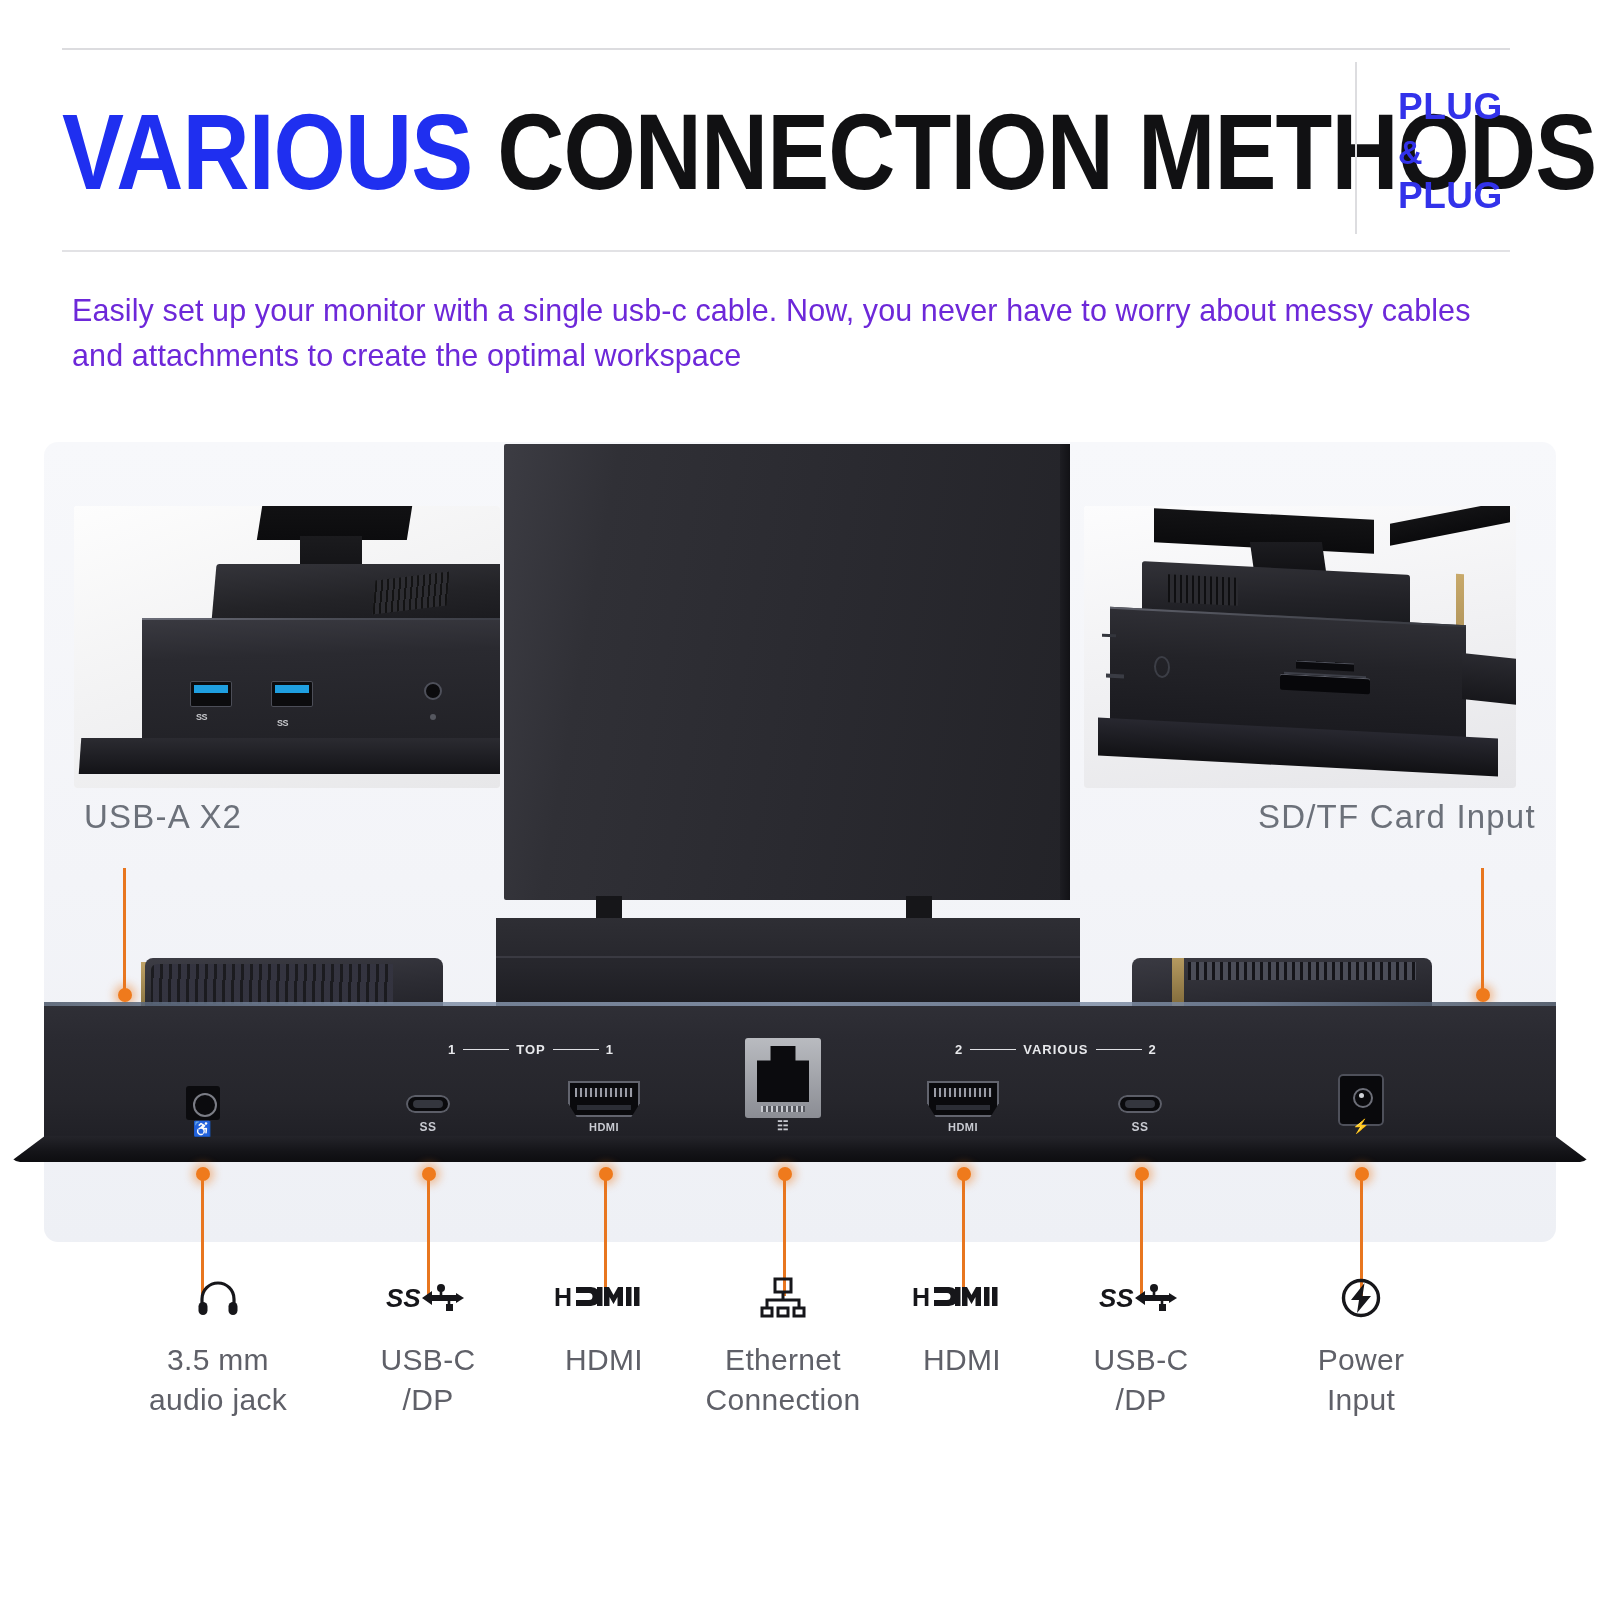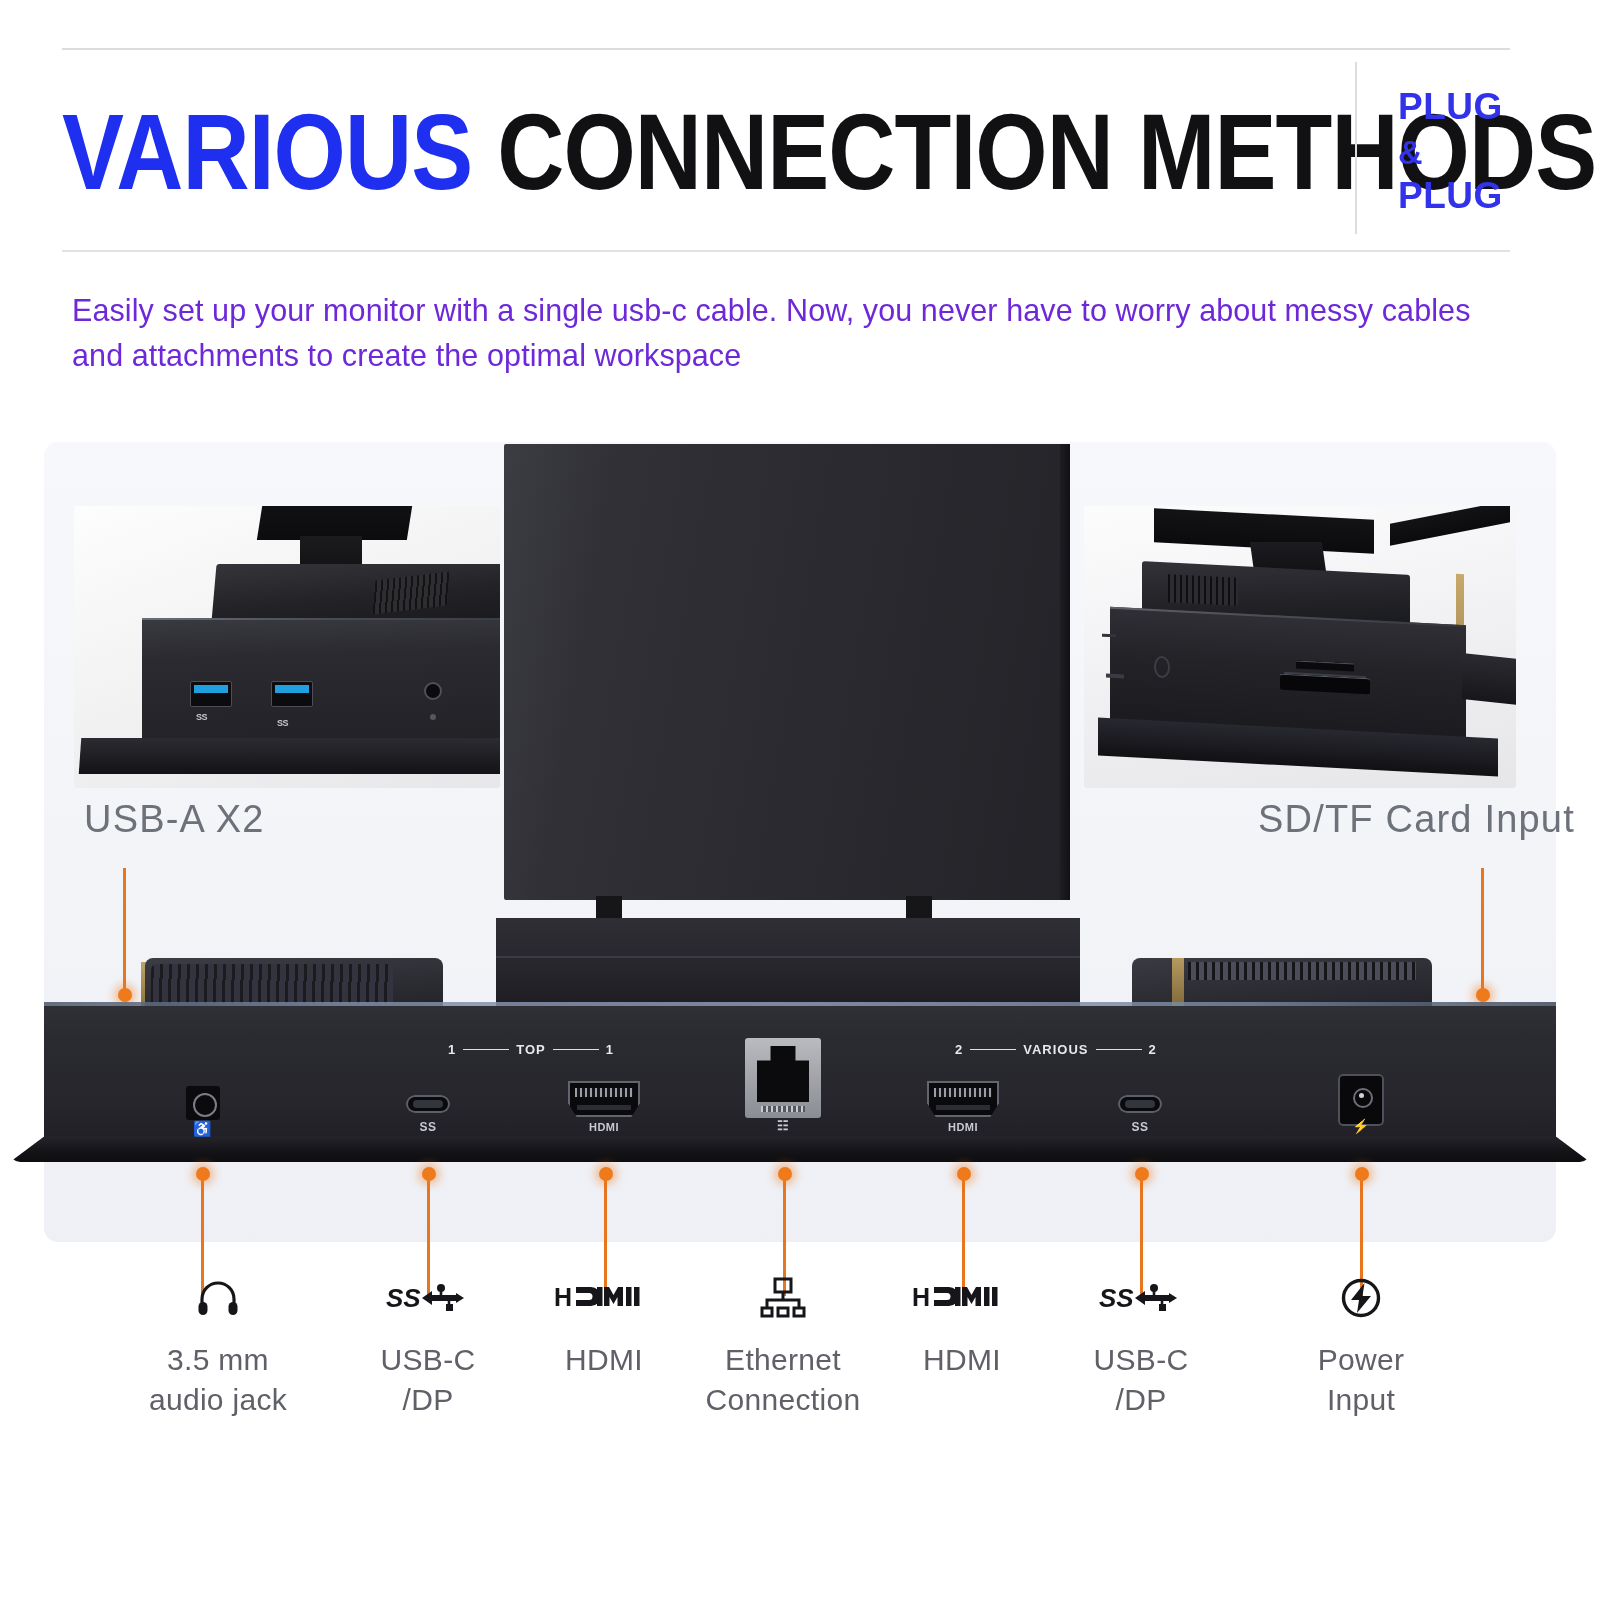--- a/index.html
+++ b/index.html
@@ -98,21 +98,21 @@
     position: absolute;
     background: #ffffff;
     border-radius: 3px;
     overflow: hidden;
   }
   .inset-left  { left: 74px;  top: 506px; width: 426px; height: 282px; }
   .inset-right { left: 1084px; top: 506px; width: 432px; height: 282px; }
 
   .inset-label {
     position: absolute;
-    font-size: 38px;
+    font-size: 33px;
     color: #6c717a;
     letter-spacing: 1.2px;
     white-space: nowrap;
   }
   .lbl-usba { left: 84px;  top: 798px; }
   .lbl-sd   { left: 1258px; top: 798px; }
 
   
   .ph { position: absolute; }
 

